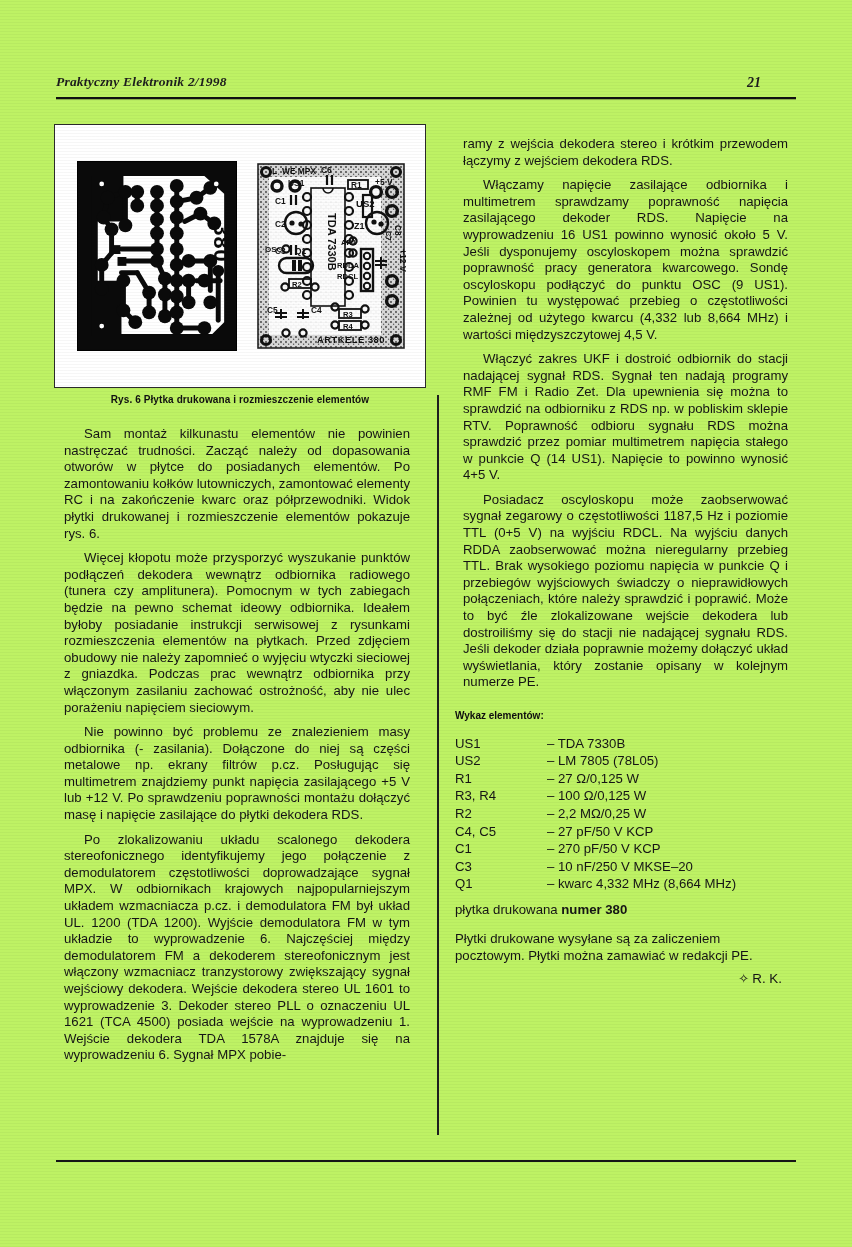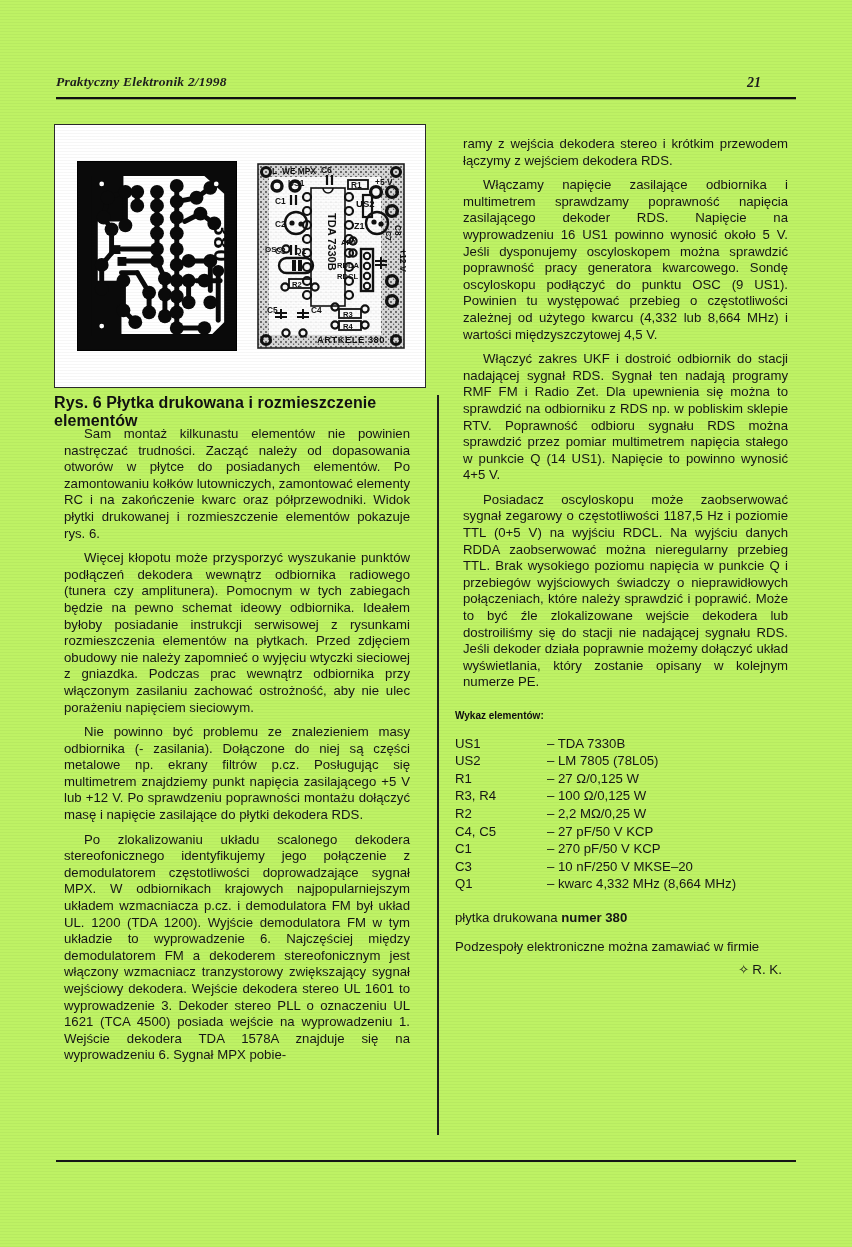--- a/index.html
+++ b/index.html
@@ -97,22 +97,22 @@
     width: 152px;
     background: #ffffff;
     box-sizing: border-box;
     overflow: hidden;
   }
   .fig-caption {
     position: absolute;
     left: 54px;
     top: 394px;
     width: 372px;
-    text-align: left;
-    font-size: 16px;
+    text-align: center;
+    font-size: 10px;
     font-weight: bold;
     color: #111;
     letter-spacing: 0.1px;
   }
 
   
   .col {
     position: absolute;
     font-size: 13.2px;
     line-height: 16.6px;
@@ -162,21 +162,21 @@
   }
   .parts-table td {
     padding: 0 0 1.2px 0;
     vertical-align: top;
     white-space: nowrap;
   }
   .parts-table td.ref { width: 92px; }
   .pcb-line {
     font-size: 13.2px;
     line-height: 16.4px;
-    margin-top: 16px;
+    margin-top: 8px;
   }
   .pcb-line b { font-weight: bold; }
   .order-note {
     font-size: 13.2px;
     line-height: 16.6px;
     margin-top: 13px;
   }
   .order-note div { white-space: nowrap; }
   .signature {
     margin-top: 6px;
@@ -524,21 +524,22 @@
           <td>– kwarc 4,332 MHz (8,664 MHz)</td>
         </tr>
       </tbody>
     </table>
 
     <div class="pcb-line">
       <span>płytka drukowana </span><b>numer 380</b>
     </div>
 
     <div class="order-note">
-      <div>Podzespoły elektroniczne można zamawiać w firmie</div>
+      <div>Płytki drukowane wysyłane są za zaliczeniem</div>
+      <div>pocztowym. Płytki można zamawiać w redakcji PE.</div>
     </div>
 
     <div class="signature">
       <span class="sig-mark">✧</span><span>R. K.</span>
     </div>
   </div>
 
   <div class="bottom-rule"></div>
   <div class="grain"></div>
 </div>

